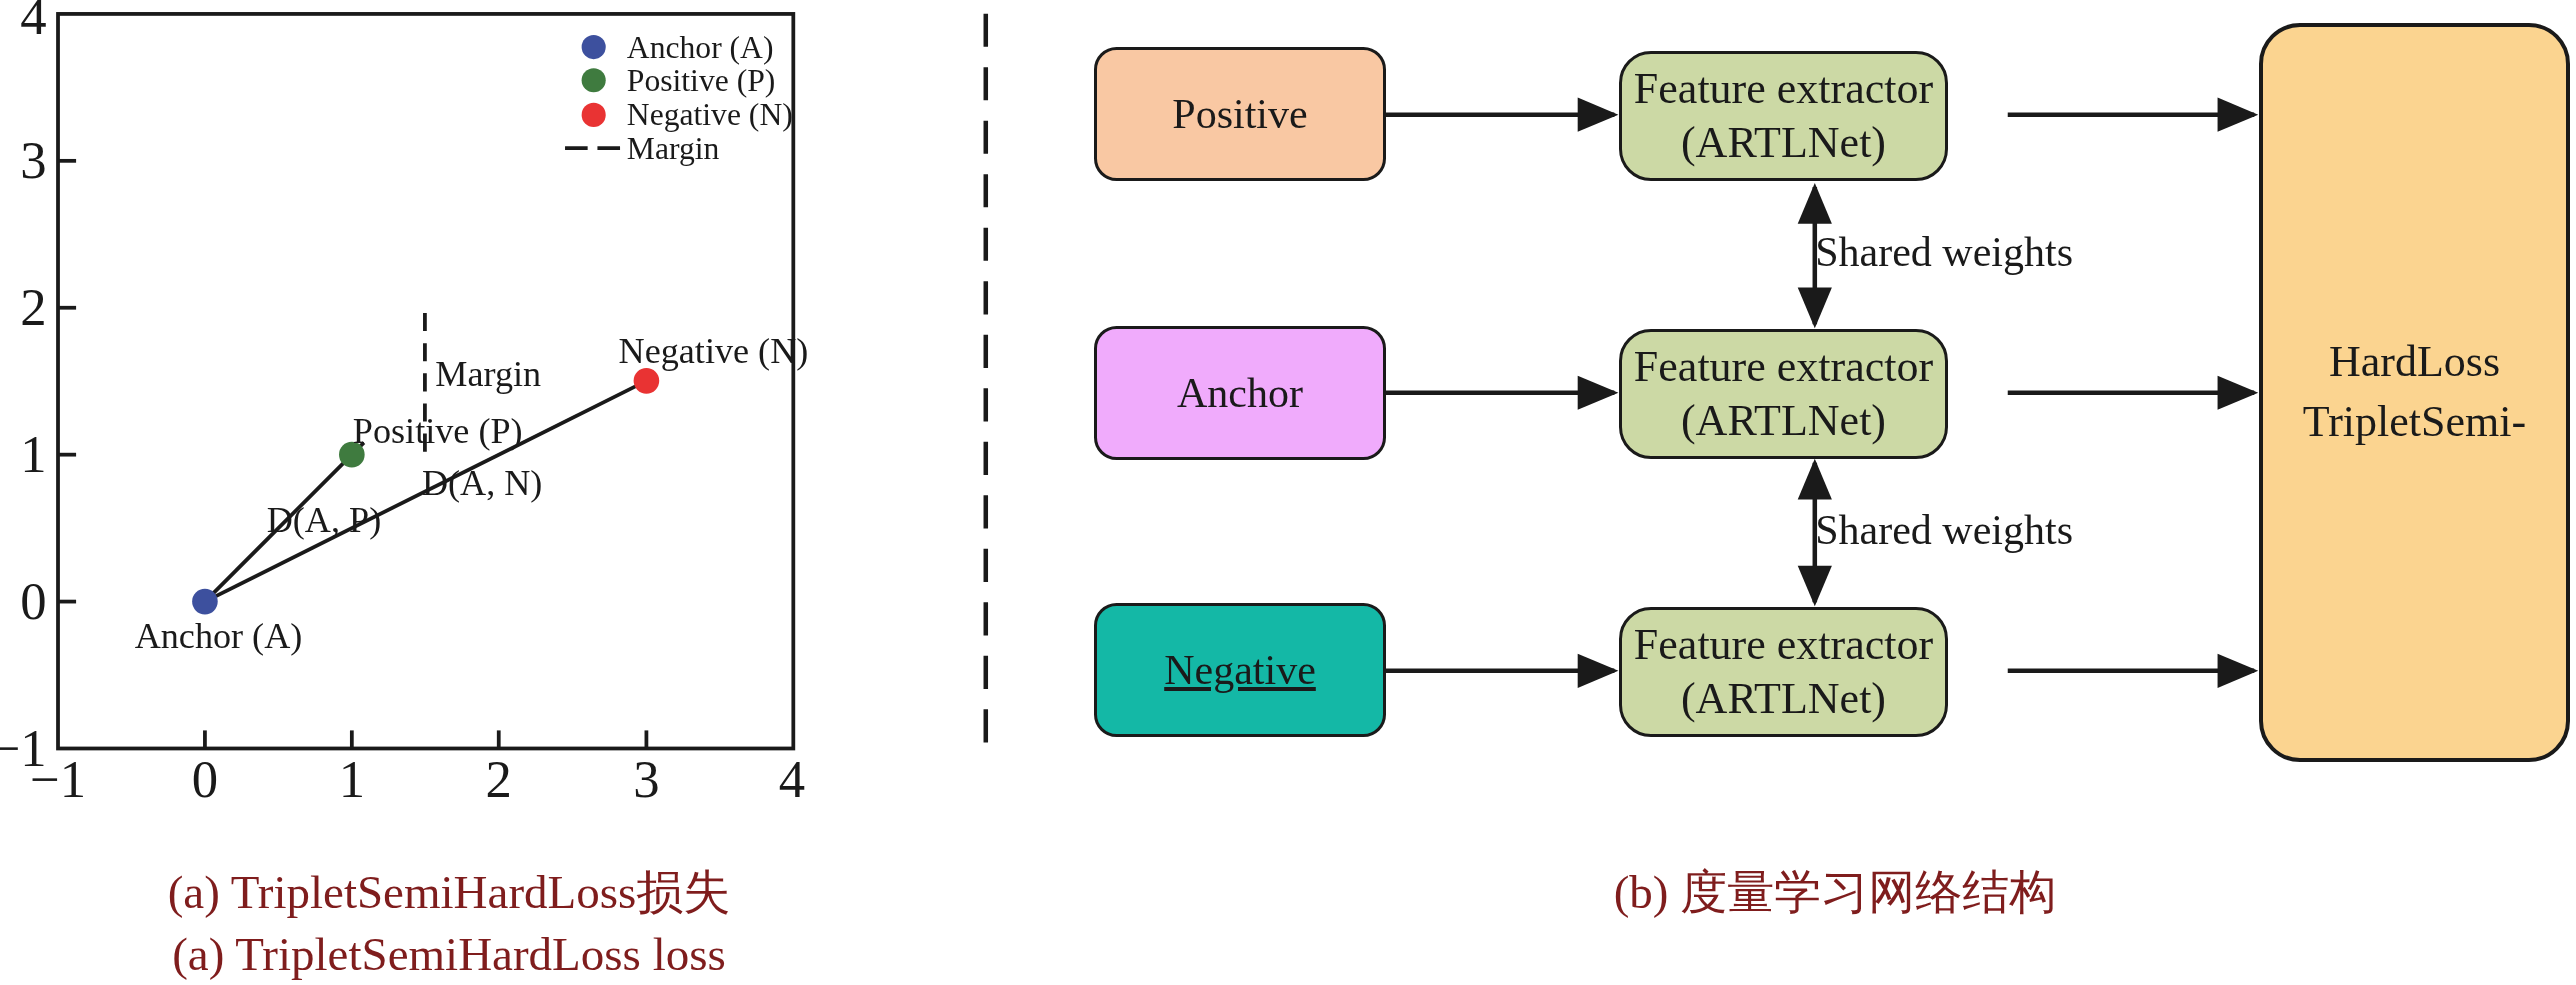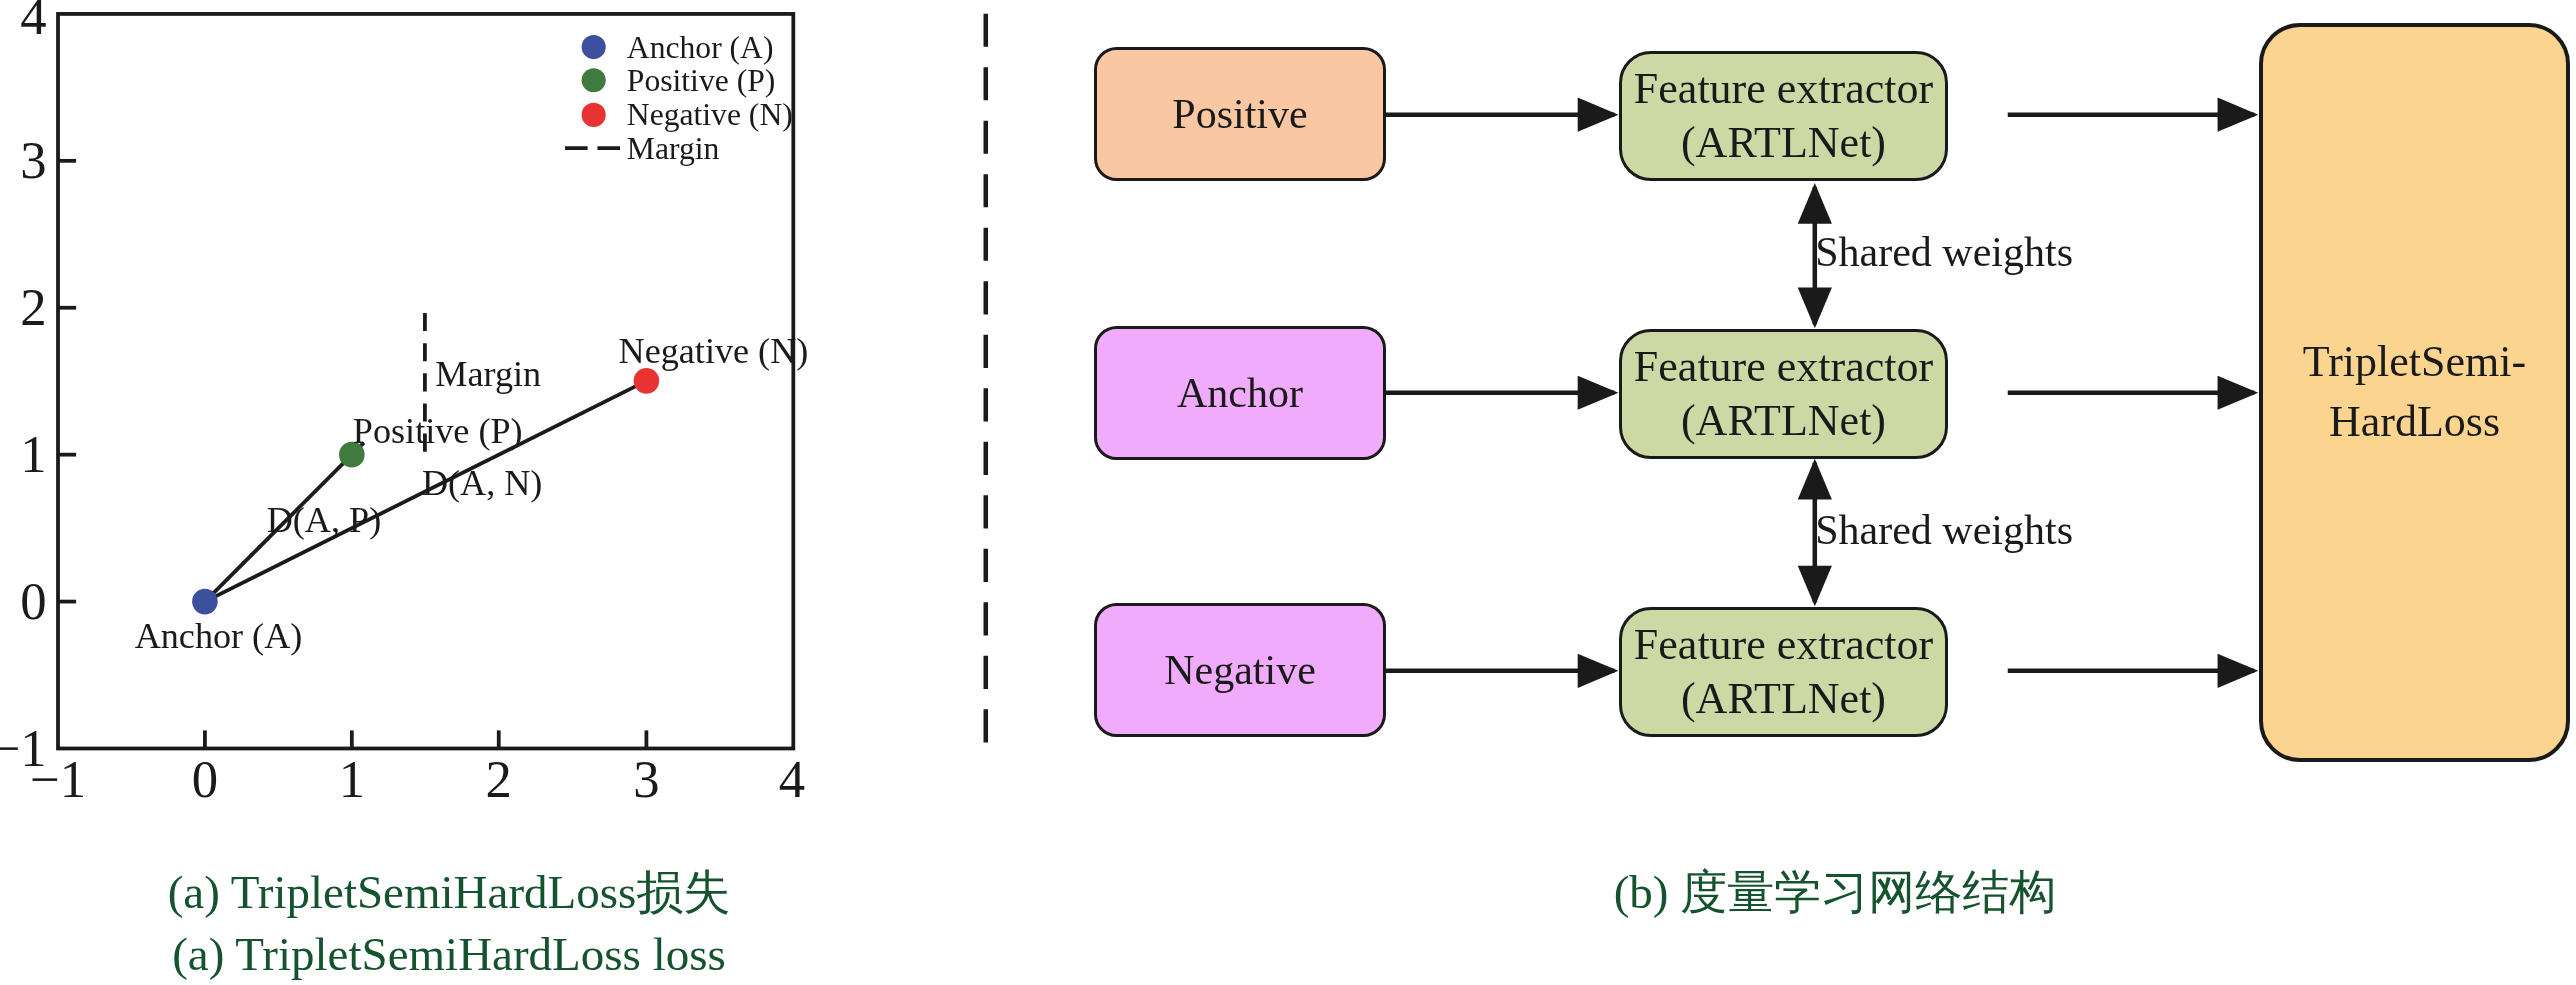--- a/index.html
+++ b/index.html
@@ -15,21 +15,21 @@
   .plot-svg{left:0;top:0;}
   .conn-svg{left:0;top:0;pointer-events:none;}
 
   .tick-label{font-size:70px;fill:#1a1a1a;}
   .annot{font-size:48px;fill:#1a1a1a;}
   .legend-label{font-size:42px;fill:#1a1a1a;}
 
   .caption{
     position:absolute;width:754px;
     text-align:center;font-size:47px;line-height:62px;
-    color:#14532d;white-space:nowrap;
+    color:#7f1d1d;white-space:nowrap;
   }
   .caption-a{left:72px;top:861px;}
   .caption-b{left:1458px;top:861px;}
 
   .node{
     position:absolute;box-sizing:border-box;
     border:3.8px solid #1a1a1a;
     display:flex;flex-direction:column;align-items:center;justify-content:center;
     text-align:center;
   }
@@ -153,43 +153,43 @@
       <line x1="2408" y1="614" x2="2408" y2="799" marker-start="url(#ah)" marker-end="url(#ah)"></line>
     </g>
   </svg>
 
   <div class="node input-box input-positive" style="background-color: rgb(249, 200, 163);">
     <span>Positive</span>
   </div>
   <div class="node input-box input-anchor" style="background-color: #f0abfc;">
     <span>Anchor</span>
   </div>
-  <div class="node input-box input-negative" style="background-color: #f0abfc;">
+  <div class="node input-box input-negative" style="background-color: #14b8a6; text-decoration: underline;">
     <span>Negative</span>
   </div>
 
   <div class="node fe-box fe-top" style="background-color: rgb(204, 217, 165);">
     <div>Feature extractor</div>
     <div>(ARTLNet)</div>
   </div>
   <div class="node fe-box fe-mid" style="background-color: rgb(204, 217, 165);">
     <div>Feature extractor</div>
     <div>(ARTLNet)</div>
   </div>
   <div class="node fe-box fe-bottom" style="background-color: rgb(204, 217, 165);">
     <div>Feature extractor</div>
     <div>(ARTLNet)</div>
   </div>
 
   <div class="shared-weights sw-1">Shared weights</div>
   <div class="shared-weights sw-2">Shared weights</div>
 
   <div class="node loss-box" style="background-color: rgb(251, 212, 144);">
+    <div>HardLoss</div>
     <div>TripletSemi-</div>
-    <div>HardLoss</div>
   </div>
 
   <div class="caption caption-b">
     <div>(b) 度量学习网络结构</div>
   </div>
 
 </div>
 
 
 </body></html>

